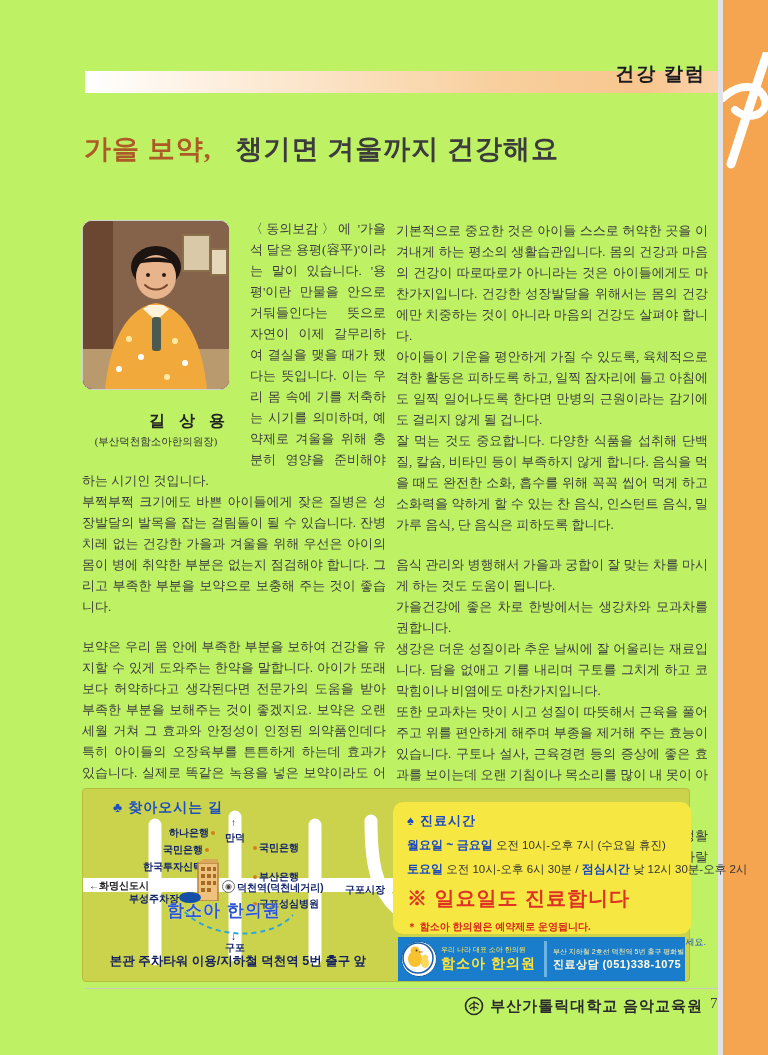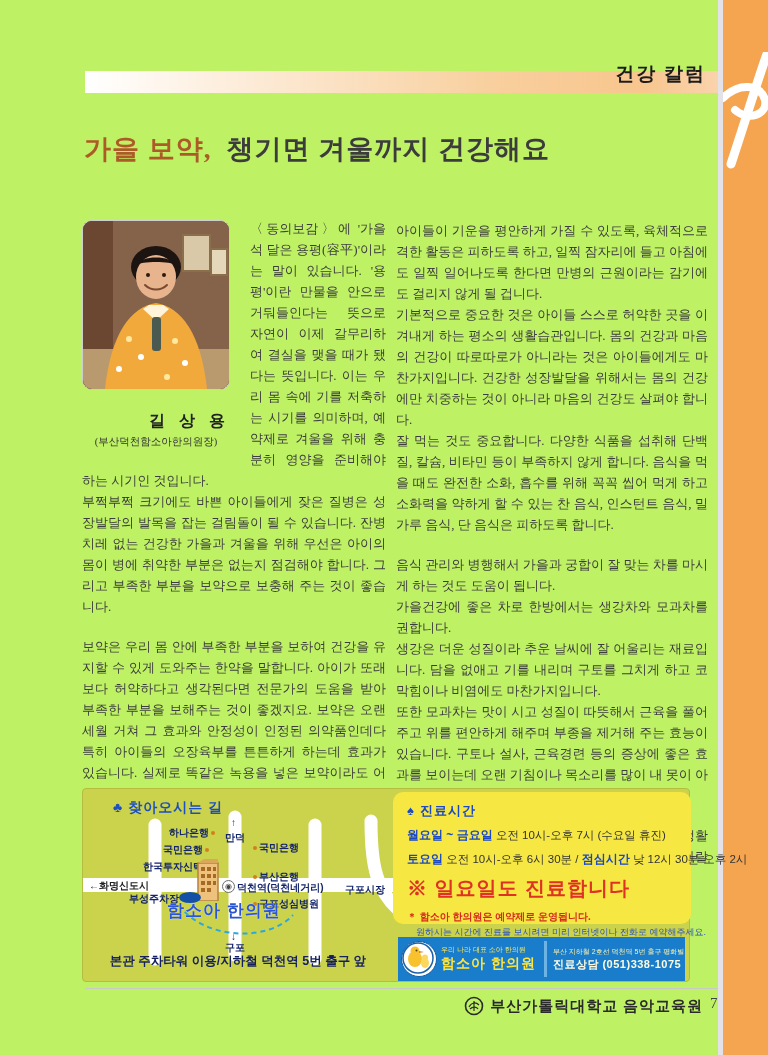--- a/index.html
+++ b/index.html
@@ -14,21 +14,21 @@
   
   .band{position:absolute;left:85px;top:71px;width:633px;height:22px;
         background:linear-gradient(to right,#ffffff 0%,#fdeedd 22%,#f8cf9d 65%,#f8c68e 88%,#fad3ac 100%);}
   .band-label{position:absolute;top:61px;left:608px;width:98px;text-align:right;
         font-size:19px;font-weight:bold;color:#1c1c1c;letter-spacing:2px;
         font-family:"Liberation Serif",serif;}
 
   
   .title{position:absolute;left:84px;top:131px;font-size:27px;font-weight:bold;letter-spacing:1px;
          font-family:"Liberation Serif",serif;white-space:nowrap;}
-  .title .accent{color:#AD5B26;margin-right:15px;}
+  .title .accent{color:#AD5B26;margin-right:24px;}
   .title .rest{color:#3C3C3C;}
 
   
   .col{position:absolute;font-size:13px;line-height:21px;color:#3d3d3d;text-align:justify;word-break:break-all;}
   .col-left{left:82px;top:218px;width:304px;}
   .col-right{left:396px;top:220px;width:312px;}
   .col p{margin:0;}
   .col p.gap{margin-top:19px;}
   .col-right p.gap{}
 
@@ -53,21 +53,21 @@
   .map-clinic{position:absolute;left:84px;top:106px;font-size:17px;font-weight:bold;color:#2b55d4;
               letter-spacing:1px;text-shadow:0 0 1px #fff;}
   .map-note{position:absolute;left:0;top:160px;width:310px;text-align:center;font-size:12.5px;
             font-weight:bold;color:#15205e;letter-spacing:0;}
   .bldg{position:absolute;left:113px;top:66px;}
   .poval{position:absolute;left:96px;top:99px;width:22px;height:11px;border-radius:50%;background:#1550a8;}
   .station-ic{position:absolute;left:139px;top:87px;width:11px;height:11px;border-radius:50%;
               background:#fff;border:1px solid #6b6b6b;font-size:8px;line-height:11px;text-align:center;color:#444;}
 
   
-  .hours{position:absolute;left:310px;top:3px;width:276px;height:112px;background:#F6E742;
+  .hours{position:absolute;left:310px;top:13px;width:276px;height:112px;background:#F6E742;
          border-radius:10px;padding:10px 8px 10px 14px;}
   .hours-title{font-size:13px;font-weight:bold;color:#1B49C4;letter-spacing:1px;}
   .hours-title .suit{margin-right:5px;}
   .hline{margin-top:7px;font-size:11.5px;color:#333;white-space:nowrap;}
   .hline .blue{color:#1B49C4;font-weight:bold;font-size:12px;}
   .sunday{margin-top:7px;font-size:20px;font-weight:bold;color:#E03224;letter-spacing:1px;white-space:nowrap;}
   .note1{margin-top:8px;font-size:10px;font-weight:bold;color:#d6291c;}
   .note2{margin-top:2px;padding-left:9px;font-size:9px;color:#2a52c0;white-space:nowrap;}
 
   
@@ -141,22 +141,22 @@
       <div class="cap-name">길 상 용</div>
       <div class="cap-role">(부산덕천함소아한의원장)</div>
     </div>
     <p>〈동의보감〉에 '가을 석 달은 용평(容平)'이라는 말이 있습니다. '용평'이란 만물을 안으로 거둬들인다는 뜻으로 자연이 이제 갈무리하여 결실을 맺을 때가 됐다는 뜻입니다. 이는 우리 몸 속에 기를 저축하는 시기를 의미하며, 예약제로 겨울을 위해 충분히 영양을 준비해야하는 시기인 것입니다.</p>
     <p>부쩍부쩍 크기에도 바쁜 아이들에게 잦은 질병은 성장발달의 발목을 잡는 걸림돌이 될 수 있습니다. 잔병치레 없는 건강한 가을과 겨울을 위해 우선은 아이의 몸이 병에 취약한 부분은 없는지 점검해야 합니다. 그리고 부족한 부분을 보약으로 보충해 주는 것이 좋습니다.</p>
     <p class="gap">보약은 우리 몸 안에 부족한 부분을 보하여 건강을 유지할 수 있게 도와주는 한약을 말합니다. 아이가 또래보다 허약하다고 생각된다면 전문가의 도움을 받아 부족한 부분을 보해주는 것이 좋겠지요. 보약은 오랜 세월 거쳐 그 효과와 안정성이 인정된 의약품인데다 특히 아이들의 오장육부를 튼튼하게 하는데 효과가 있습니다. 실제로 똑같은 녹용을 넣은 보약이라도 어른에게는 뼈를 보하면서 약한 장부를 돕지만 약의 흡수력이 뛰어난 아이들에겐 뼈를 튼튼하게 하고 성장을 도와주는 등 보약은 제 가치 이상의 효과를 냅니다.</p>
     <p class="gap">보약으로 아이들이 건강하게 자라나는 길을 내어주는 것도 좋지만,</p>
   </div>
 
   <div class="col col-right">
+    <p>기본적으로 중요한 것은 아이들 스스로 허약한 곳을 이겨내게 하는 평소의 생활습관입니다. 몸의 건강과 마음의 건강이 따로따로가 아니라는 것은 아이들에게도 마찬가지입니다. 건강한 성장발달을 위해서는 몸의 건강에만 치중하는 것이 아니라 마음의 건강도 살펴야 합니다.</p>
     <p>아이들이 기운을 평안하게 가질 수 있도록, 육체적으로 격한 활동은 피하도록 하고, 일찍 잠자리에 들고 아침에도 일찍 일어나도록 한다면 만병의 근원이라는 감기에도 걸리지 않게 될 겁니다.</p>
-    <p>기본적으로 중요한 것은 아이들 스스로 허약한 곳을 이겨내게 하는 평소의 생활습관입니다. 몸의 건강과 마음의 건강이 따로따로가 아니라는 것은 아이들에게도 마찬가지입니다. 건강한 성장발달을 위해서는 몸의 건강에만 치중하는 것이 아니라 마음의 건강도 살펴야 합니다.</p>
     <p>잘 먹는 것도 중요합니다. 다양한 식품을 섭취해 단백질, 칼슘, 비타민 등이 부족하지 않게 합니다. 음식을 먹을 때도 완전한 소화, 흡수를 위해 꼭꼭 씹어 먹게 하고 소화력을 약하게 할 수 있는 찬 음식, 인스턴트 음식, 밀가루 음식, 단 음식은 피하도록 합니다.</p>
     <p class="gap">음식 관리와 병행해서 가을과 궁합이 잘 맞는 차를 마시게 하는 것도 도움이 됩니다.</p>
     <p>가을건강에 좋은 차로 한방에서는 생강차와 모과차를 권합니다.</p>
     <p>생강은 더운 성질이라 추운 날씨에 잘 어울리는 재료입니다. 담을 없애고 기를 내리며 구토를 그치게 하고 코막힘이나 비염에도 마찬가지입니다.</p>
     <p>또한 모과차는 맛이 시고 성질이 따뜻해서 근육을 풀어주고 위를 편안하게 해주며 부종을 제거해 주는 효능이 있습니다. 구토나 설사, 근육경련 등의 증상에 좋은 효과를 보이는데 오랜 기침이나 목소리를 많이 내 못이 아픈 데도 효과가 있습니다.</p>
     <p class="gap">이렇게 자연의 이치를 살피고 자연의 기운에 따라 생활한다면 올 가을, 겨울도 단단하고 활기찬 아이로 자랄 수 있을 겁니다.</p>
   </div>
 
   <div class="ad">
 

